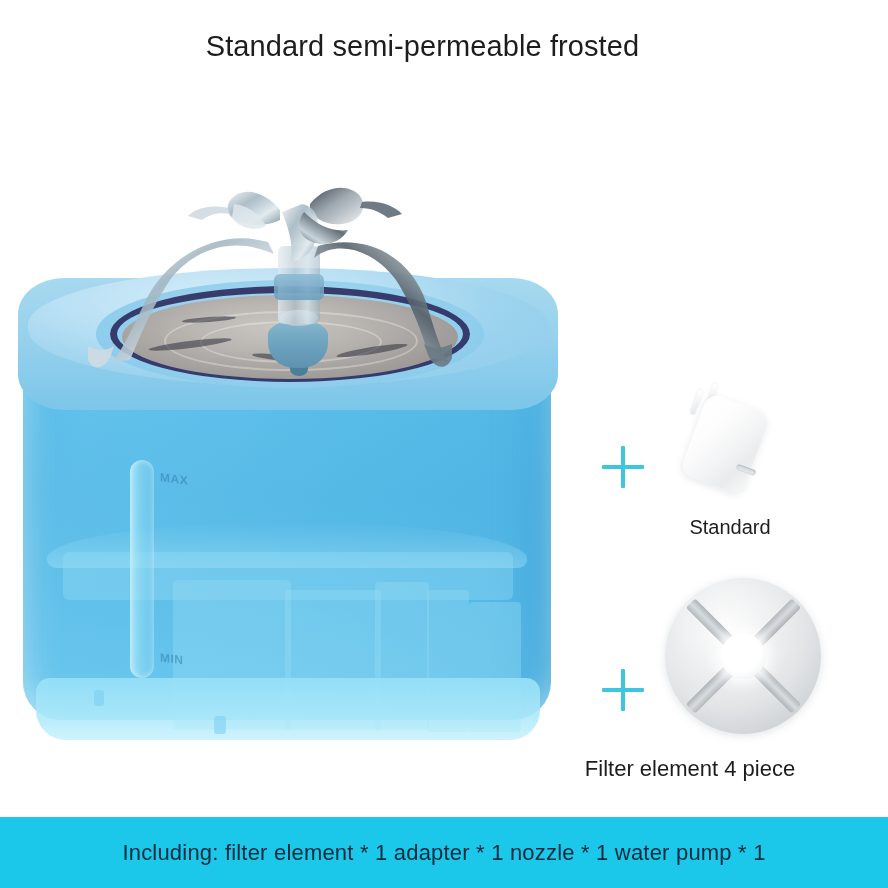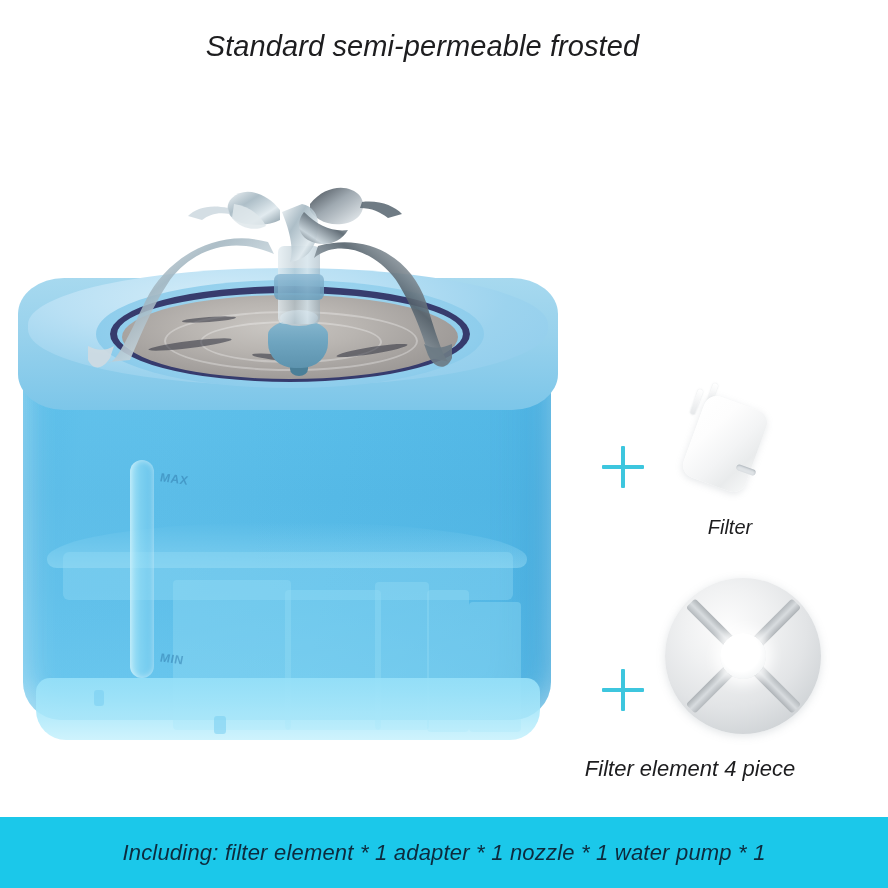--- a/index.html
+++ b/index.html
@@ -12,21 +12,20 @@
     height: 888px;
     font-family: "Liberation Sans", sans-serif;
     overflow: hidden;
   }
   #stage {
     position: relative;
     width: 888px;
     height: 888px;
     background: #ffffff;
     overflow: hidden;
-    font-style: italic;
   }
 
   
   .title {
     position: absolute;
     left: 0;
     top: 30px;
     width: 845px;
     text-align: center;
     font-size: 29px;
@@ -517,21 +516,21 @@
 
   <div class="plus plus-adapter"></div>
 
   <div class="adapter-wrap">
     <div class="adapter-prong ap1"></div>
     <div class="adapter-prong ap2"></div>
     <div class="adapter-body"></div>
     <div class="adapter-port"></div>
   </div>
 
-  <div class="adapter-label">Filter</div>
+  <div class="adapter-label">Standard</div>
 
   <div class="plus plus-filter"></div>
 
   <div class="filter-wrap">
     <div class="filter-disc">
       <div class="filter-groove fg1"></div>
       <div class="filter-groove fg2"></div>
       <div class="filter-groove fg3"></div>
       <div class="filter-groove fg4"></div>
       <div class="filter-hole"></div>

